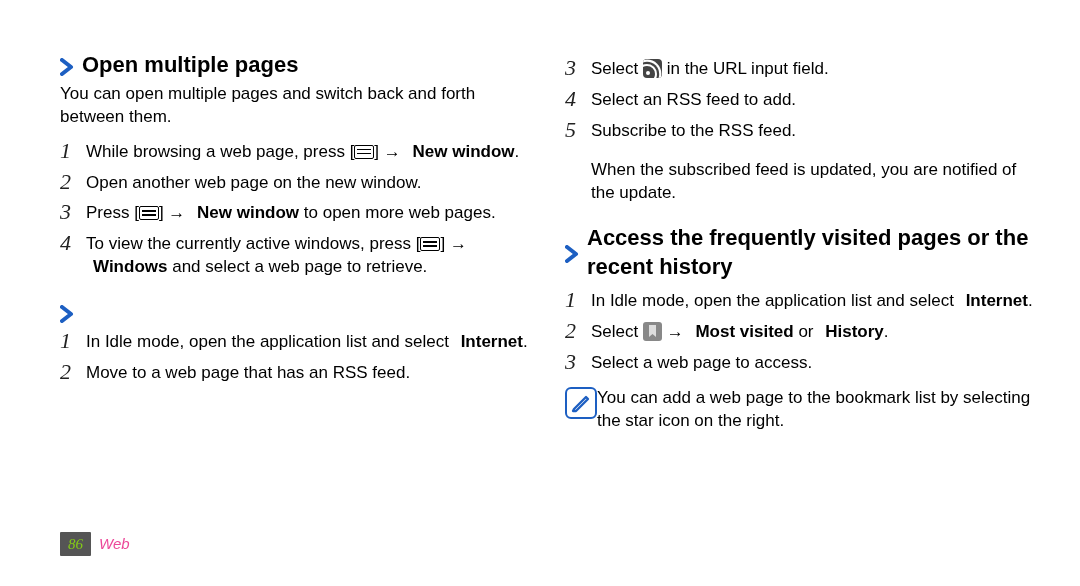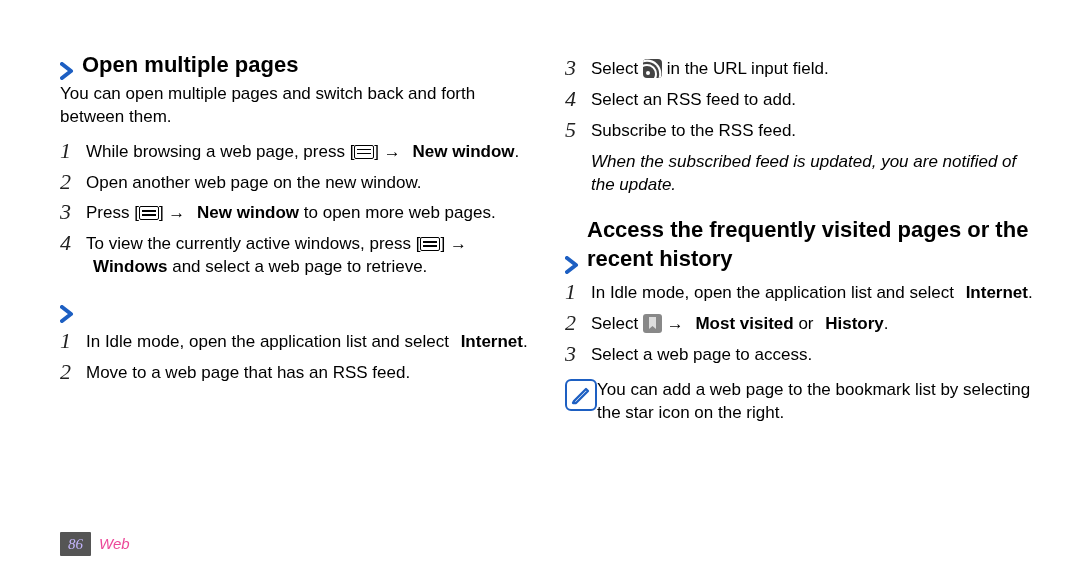--- a/index.html
+++ b/index.html
@@ -24,21 +24,21 @@
   .columns {
     display: flex;
     gap: 30px;
   }
   .col {
     flex: 1;
     min-width: 0;
   }
   .section-head {
     display: flex;
-    align-items: flex-end;
+    align-items: center;
     margin: 10px 0 3px 0;
   }
   .section-head.tight { margin-top: 0; }
   .chev {
     display: inline-block;
     margin-right: 8px;
     margin-top: 4px;
   }
   .chev svg { display: block; }
   .section-title {
@@ -163,21 +163,21 @@
   .footer {
     position: absolute;
     left: 60px;
     bottom: 30px;
     display: flex;
     align-items: center;
     font-size: 15px;
   }
   .pgnum {
     background: #555;
-    color: #c4b5fd;
+    color: #84cc16;
     padding: 2px 8px;
     font-style: italic;
     font-family: Georgia, serif;
     margin-right: 8px;
     border-radius: 1px;
     font-size: 15px;
   }
   .pgsection {
     font-style: italic;
     font-family: Liberation Sans, sans-serif;
@@ -261,21 +261,21 @@
 
       <div class="step">
         <div class="step-num">4</div>
         <div class="step-body">Select an RSS feed to add.</div>
       </div>
 
       <div class="step">
         <div class="step-num">5</div>
         <div class="step-body">
           <div>Subscribe to the RSS feed.</div>
-          <div style="margin-top:8px;font-style:italic;">When the subscribed feed is updated, you are notified of the update.</div>
+          <div style="margin-top:16px;">When the subscribed feed is updated, you are notified of the update.</div>
         </div>
       </div>
 
       <div class="section-head" style="margin-top:18px;">
         <span class="chev">
           <svg width="14" height="18" viewBox="0 0 14 18">
               <path d="M2 2 L11 9 L2 16" fill="none" stroke="#1d5fc2" stroke-width="4" stroke-linecap="round" stroke-linejoin="round"></path>
             </svg>
         </span>
         <span class="section-title">Access the frequently visited pages or the recent history</span>

